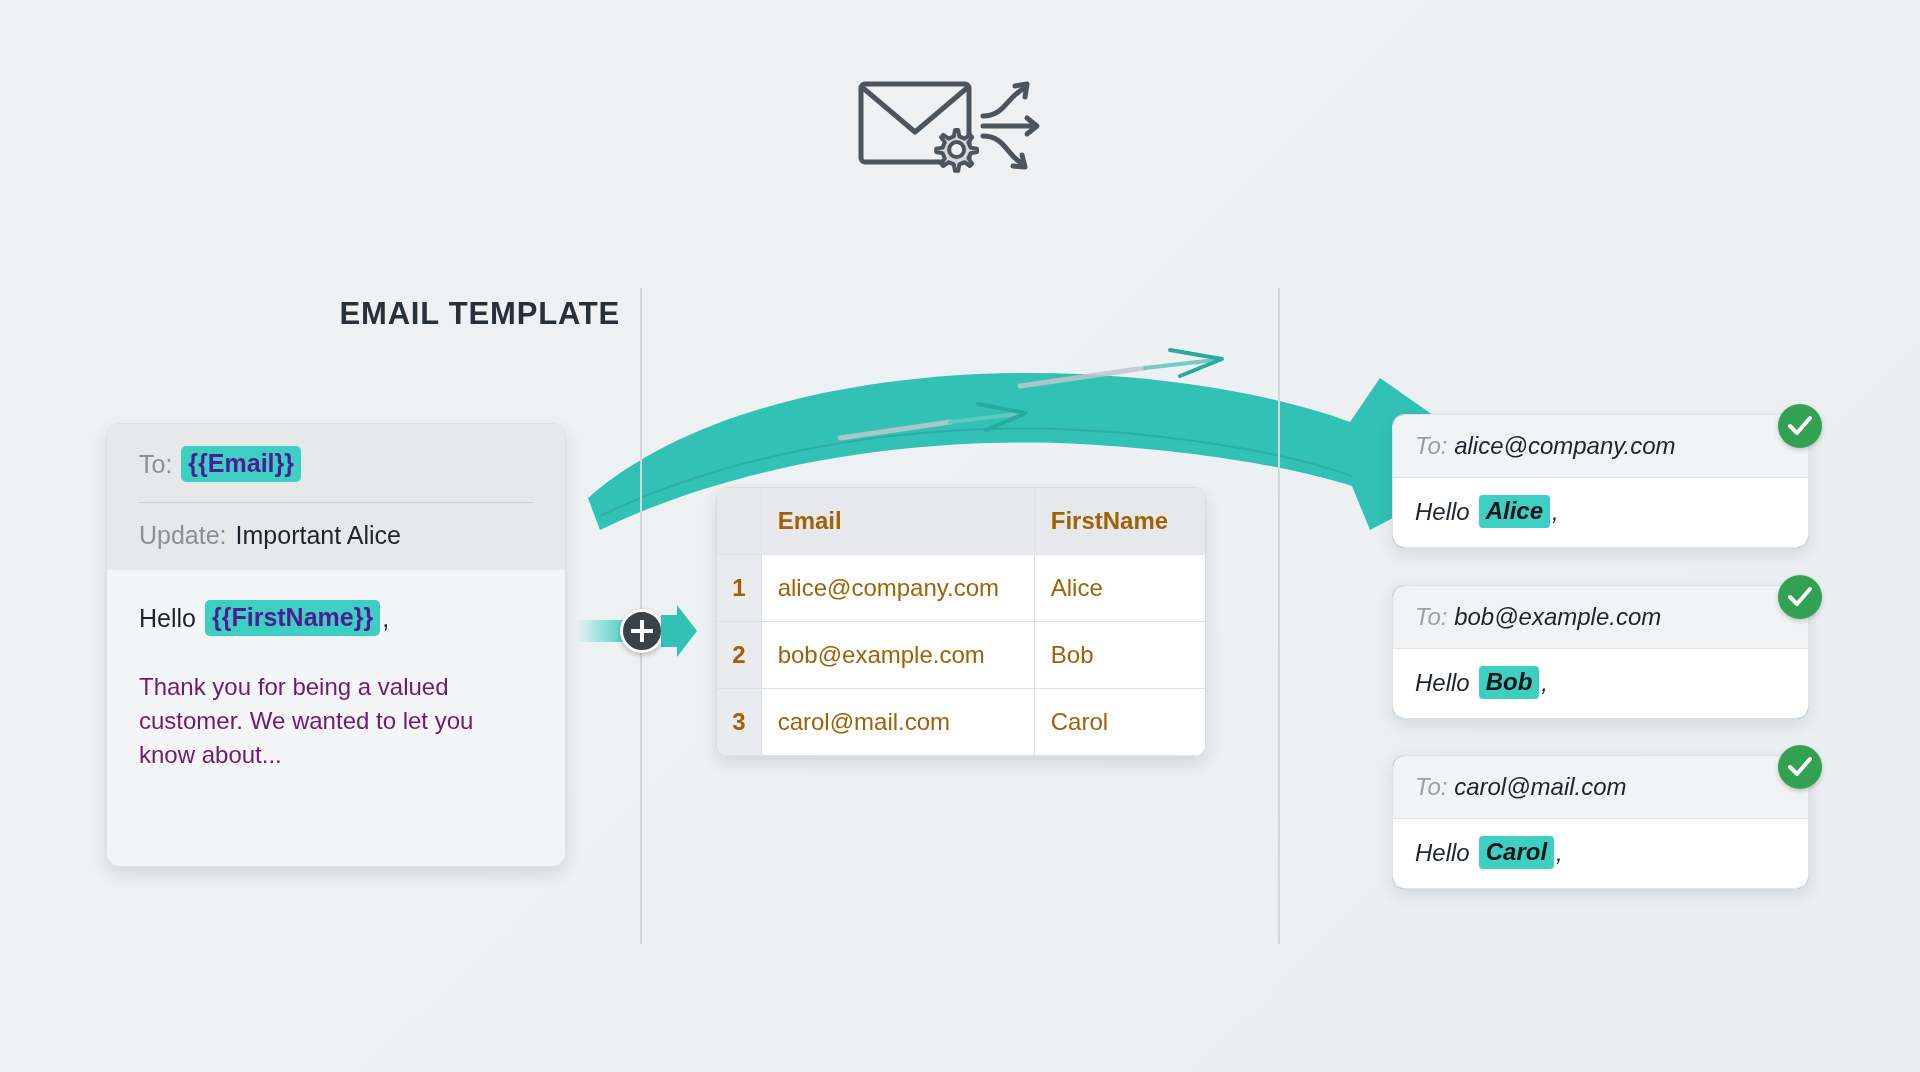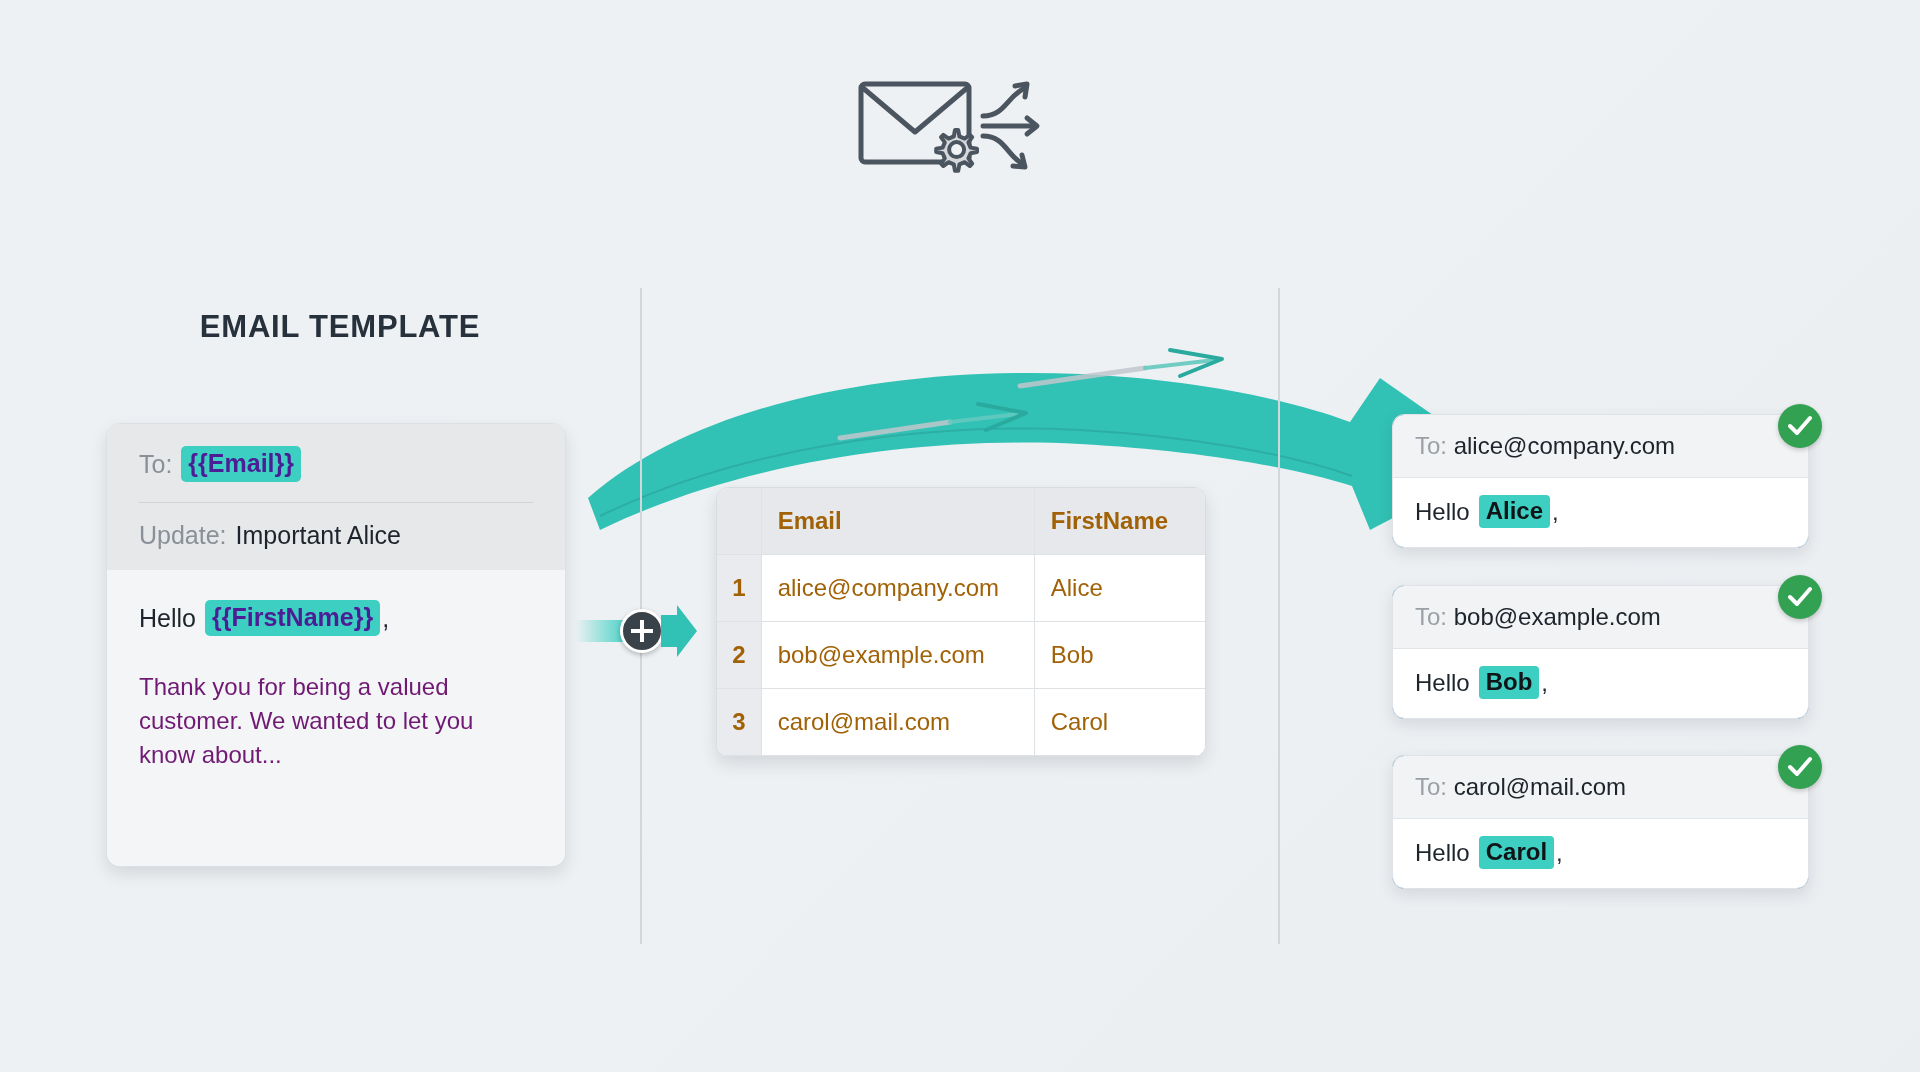--- a/index.html
+++ b/index.html
@@ -45,21 +45,21 @@
   
   .col-heading {
     position: absolute;
     font-size: 31px;
     font-weight: bold;
     letter-spacing: 0.8px;
     color: #26313c;
     text-align: center;
     white-space: nowrap;
   }
-  #heading-template { left: 60px;   top: 309px; width: 560px; }
+  #heading-template { left: 60px;   top: 296px; width: 560px; text-align: right; }
   #heading-data     { left: 650px;  top: 315px; width: 620px; }
   #heading-emails   { left: 1290px; top: 315px; width: 580px; }
 
   
   #template-card {
     position: absolute;
     left: 106px;
     top: 423px;
     width: 458px;
     height: 442px;
@@ -214,20 +214,21 @@
 
   
   .email-card {
     position: absolute;
     width: 415px;
     border-radius: 12px;
     background: #0369a1;
     border: 1px solid #dfe2e6;
     box-shadow: 0 6px 15px rgba(40,50,65,0.12);
     overflow: hidden;
+    font-style: italic;
   }
   #email-card-0 { left: 1392px; top: 414px; }
   #email-card-1 { left: 1392px; top: 585px; }
   #email-card-2 { left: 1392px; top: 755px; }
   .email-head {
     background: #f2f3f5;
     border-bottom: 1px solid #e2e5e8;
     padding: 17px 22px;
     font-size: 24px;
     color: #1d242b;

